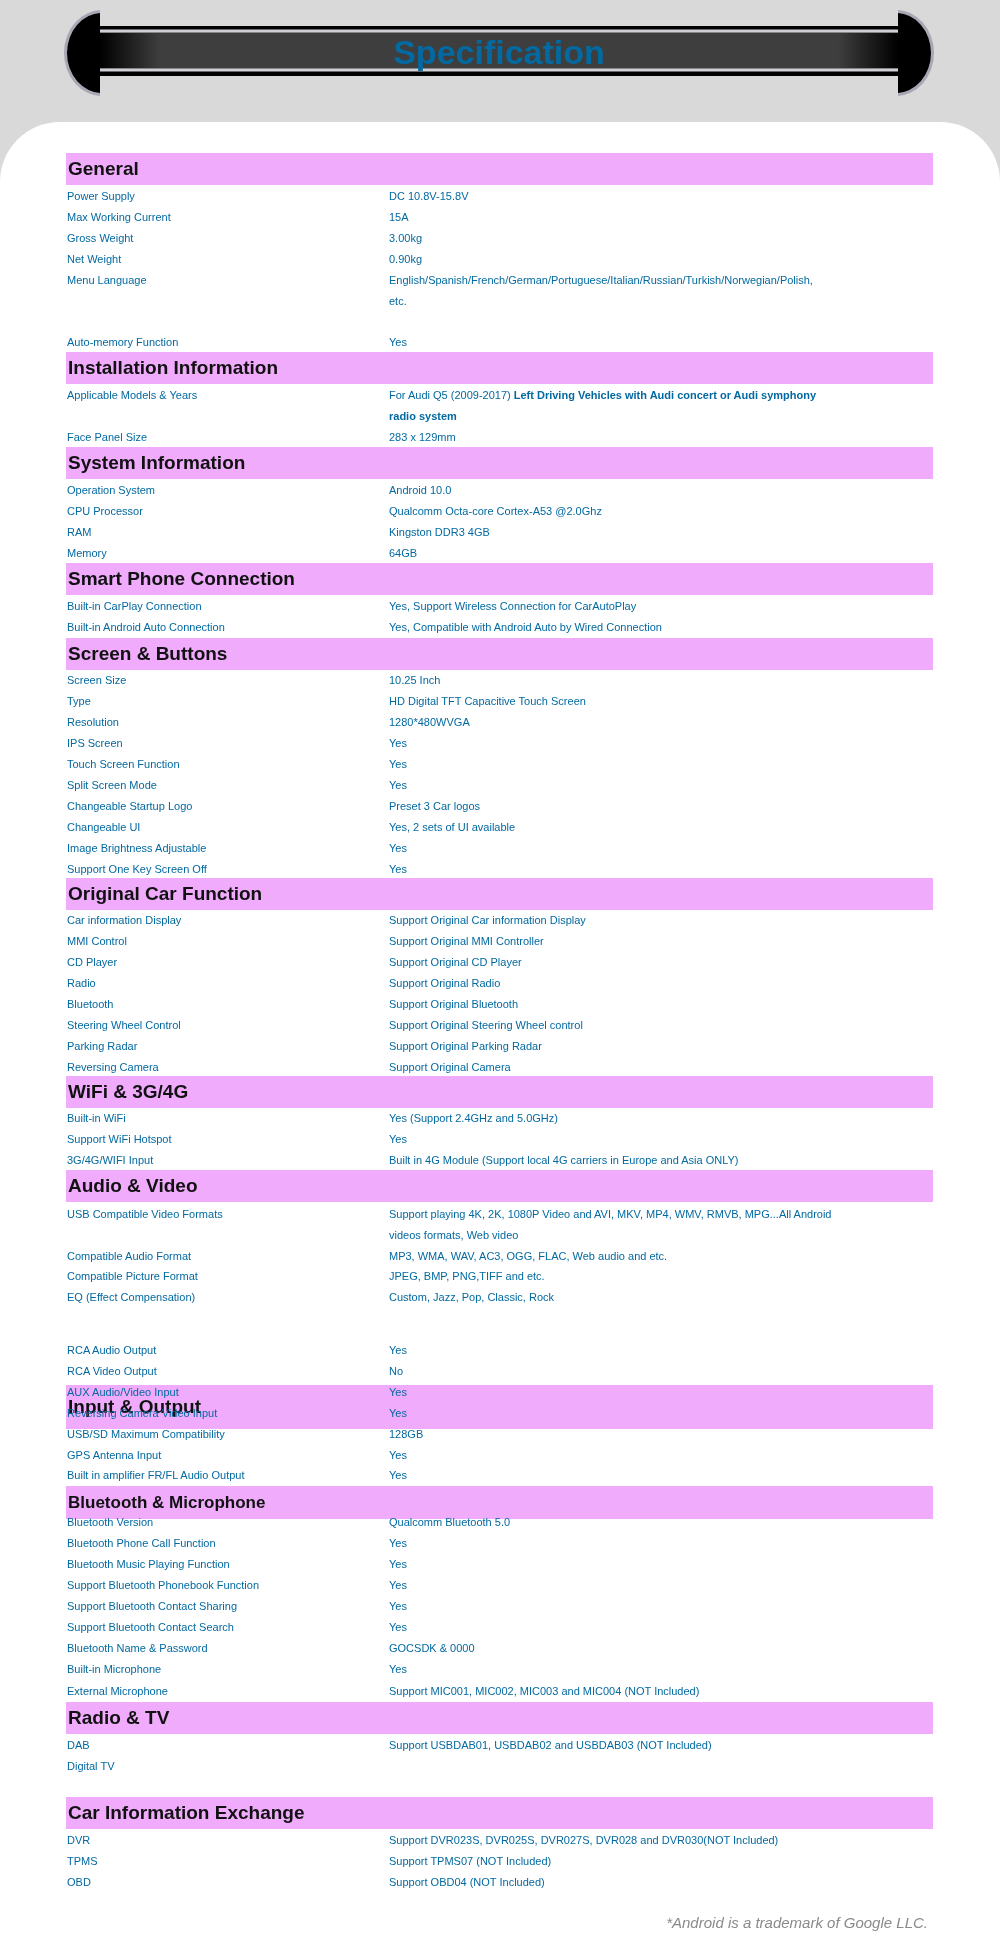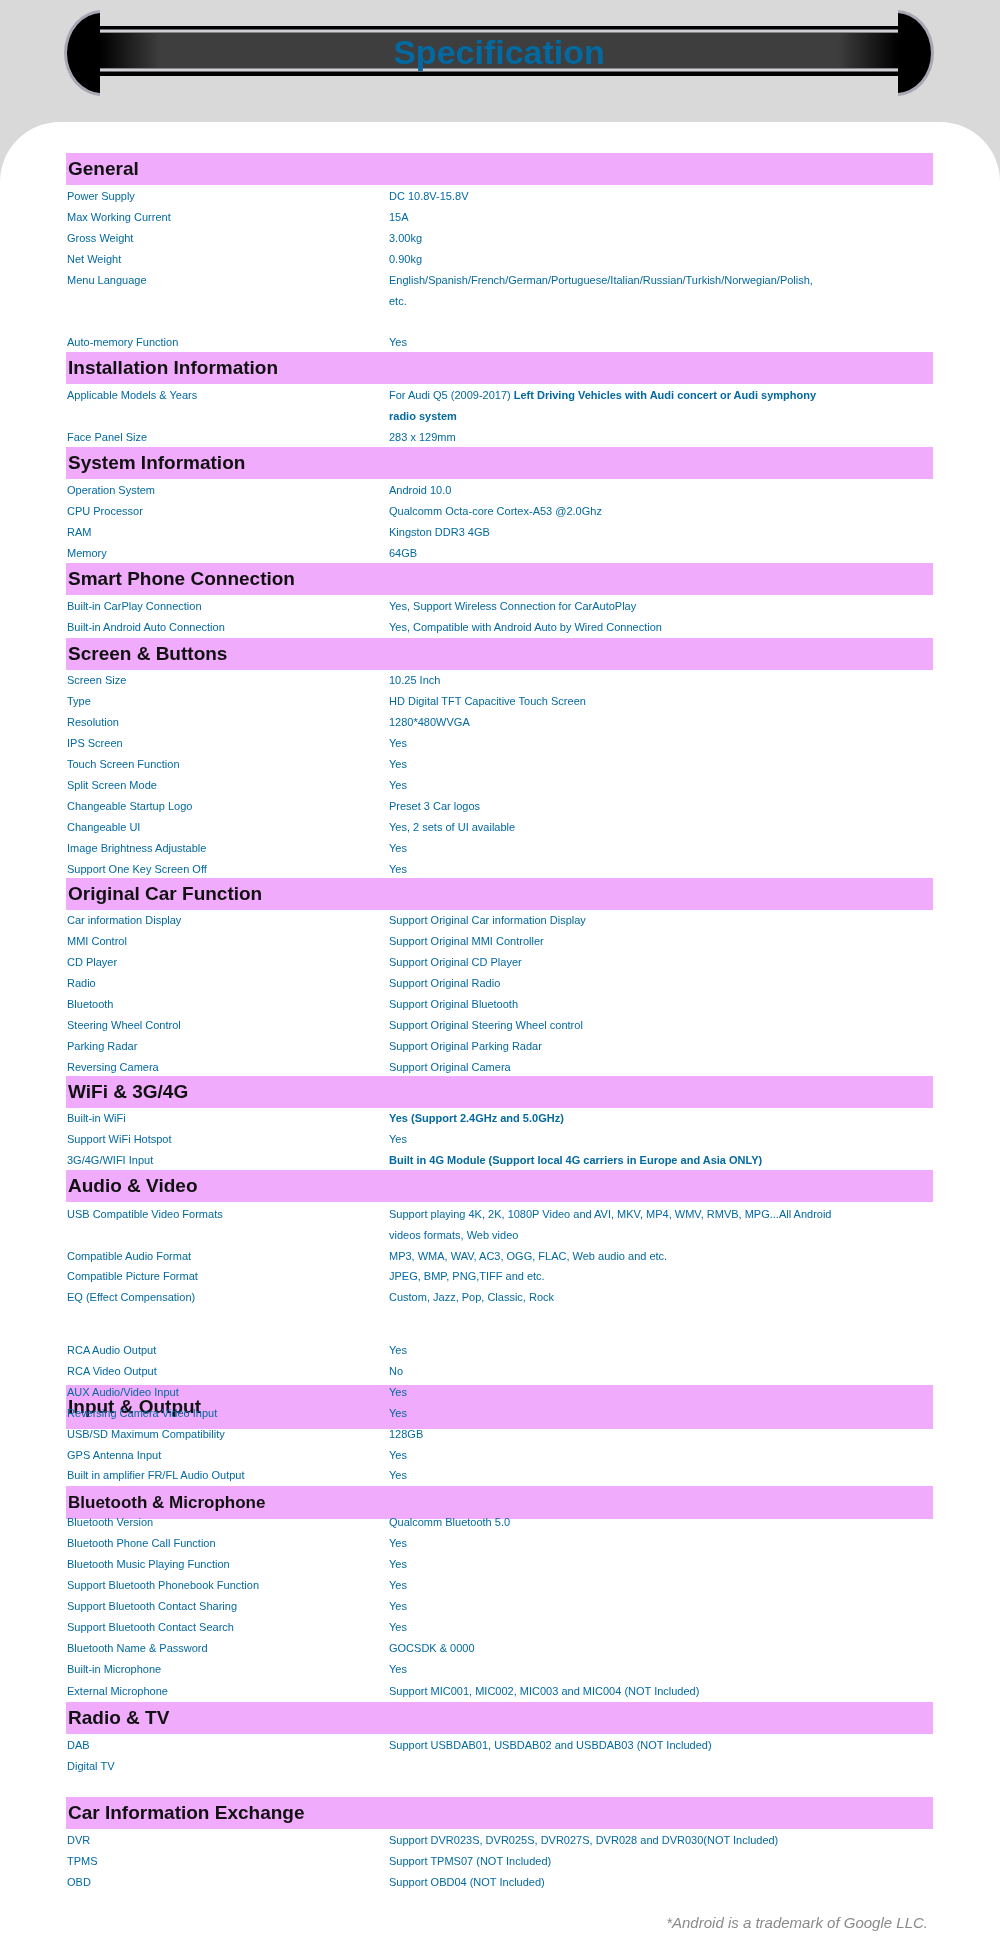--- a/index.html
+++ b/index.html
@@ -32,21 +32,21 @@
     border-radius:60px 60px 0 0;
   }
   .sec {
     position:absolute; left:66px; width:867px; background:#f0abfc;
     font-weight:bold; color:#111; font-size:19px; padding-left:2px; box-sizing:border-box;
     display:flex; align-items:center;
   }
   .row { position:absolute; left:66px; width:867px; font-size:11px; color:#0369a1; line-height:21px; }
   .row .k { position:absolute; left:1px; top:0; }
   .row .v { position:absolute; left:307px; top:0; width:560px;margin-left:16px; }
-  .row .v.b { font-weight:bold; }
+  .row .v.b { font-weight:normal; }
   .b { font-weight:bold; }
   .footnote {
     position:absolute; right:72px; top:1914px; font-style:italic; color:#8a8a8a; font-size:15px;
   }
 </style>
 </head>
 <body>
 
 <div class="banner">
   <div class="banner-cap left"></div>

